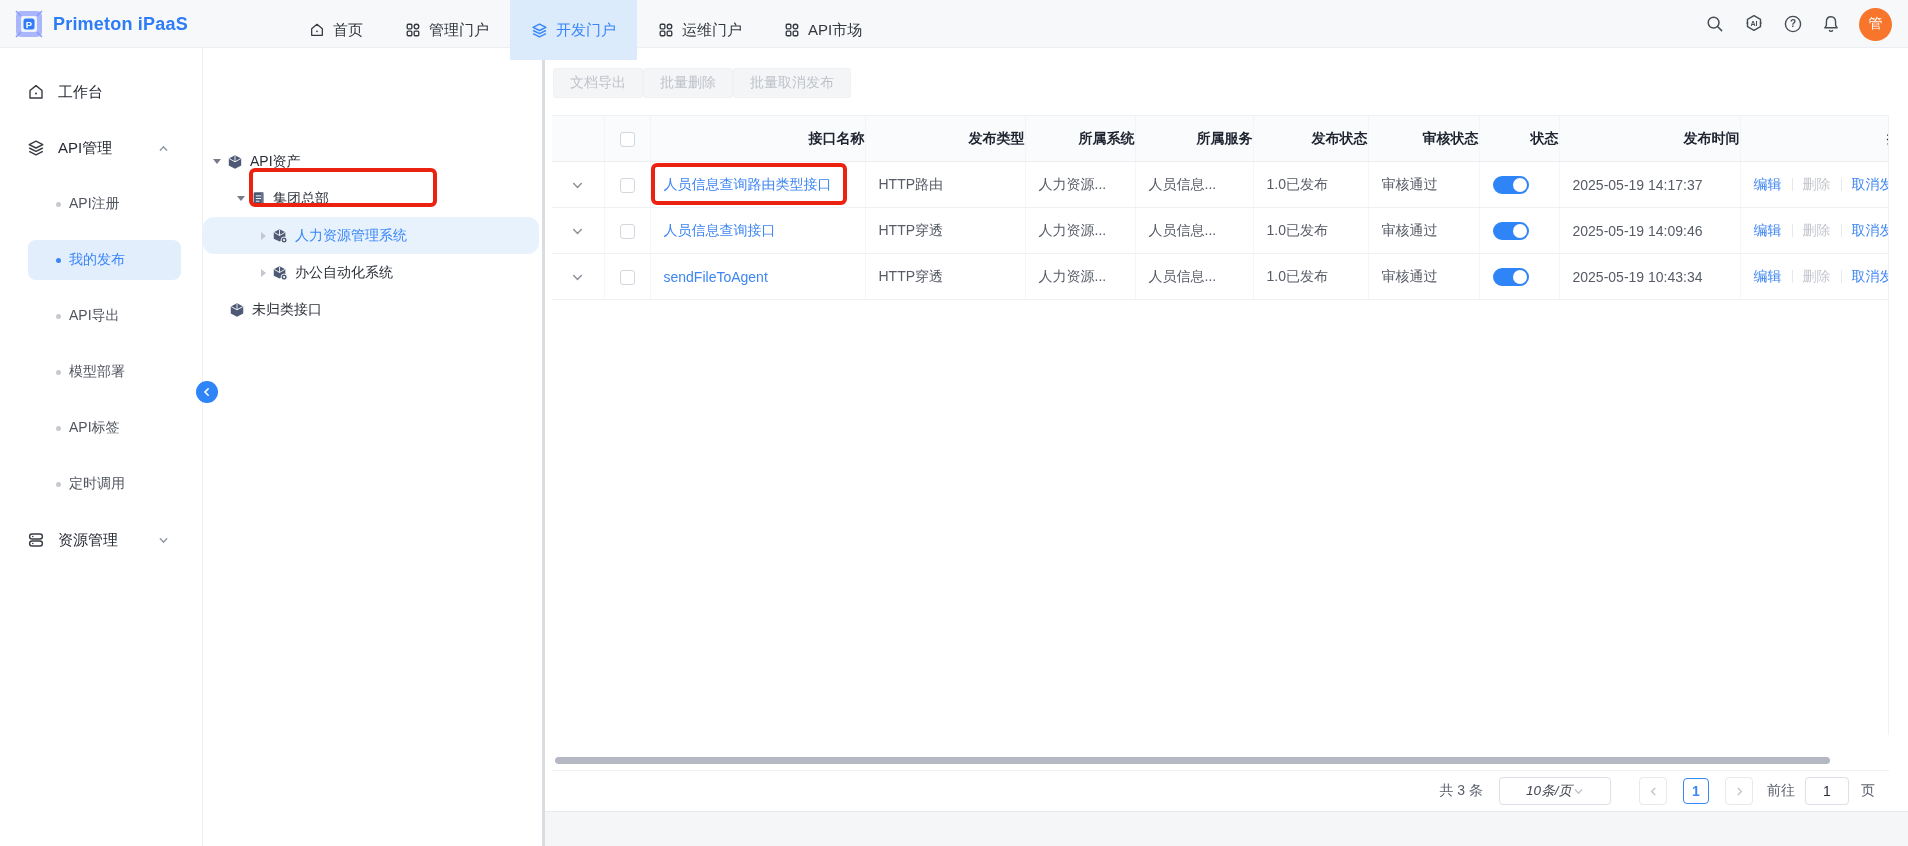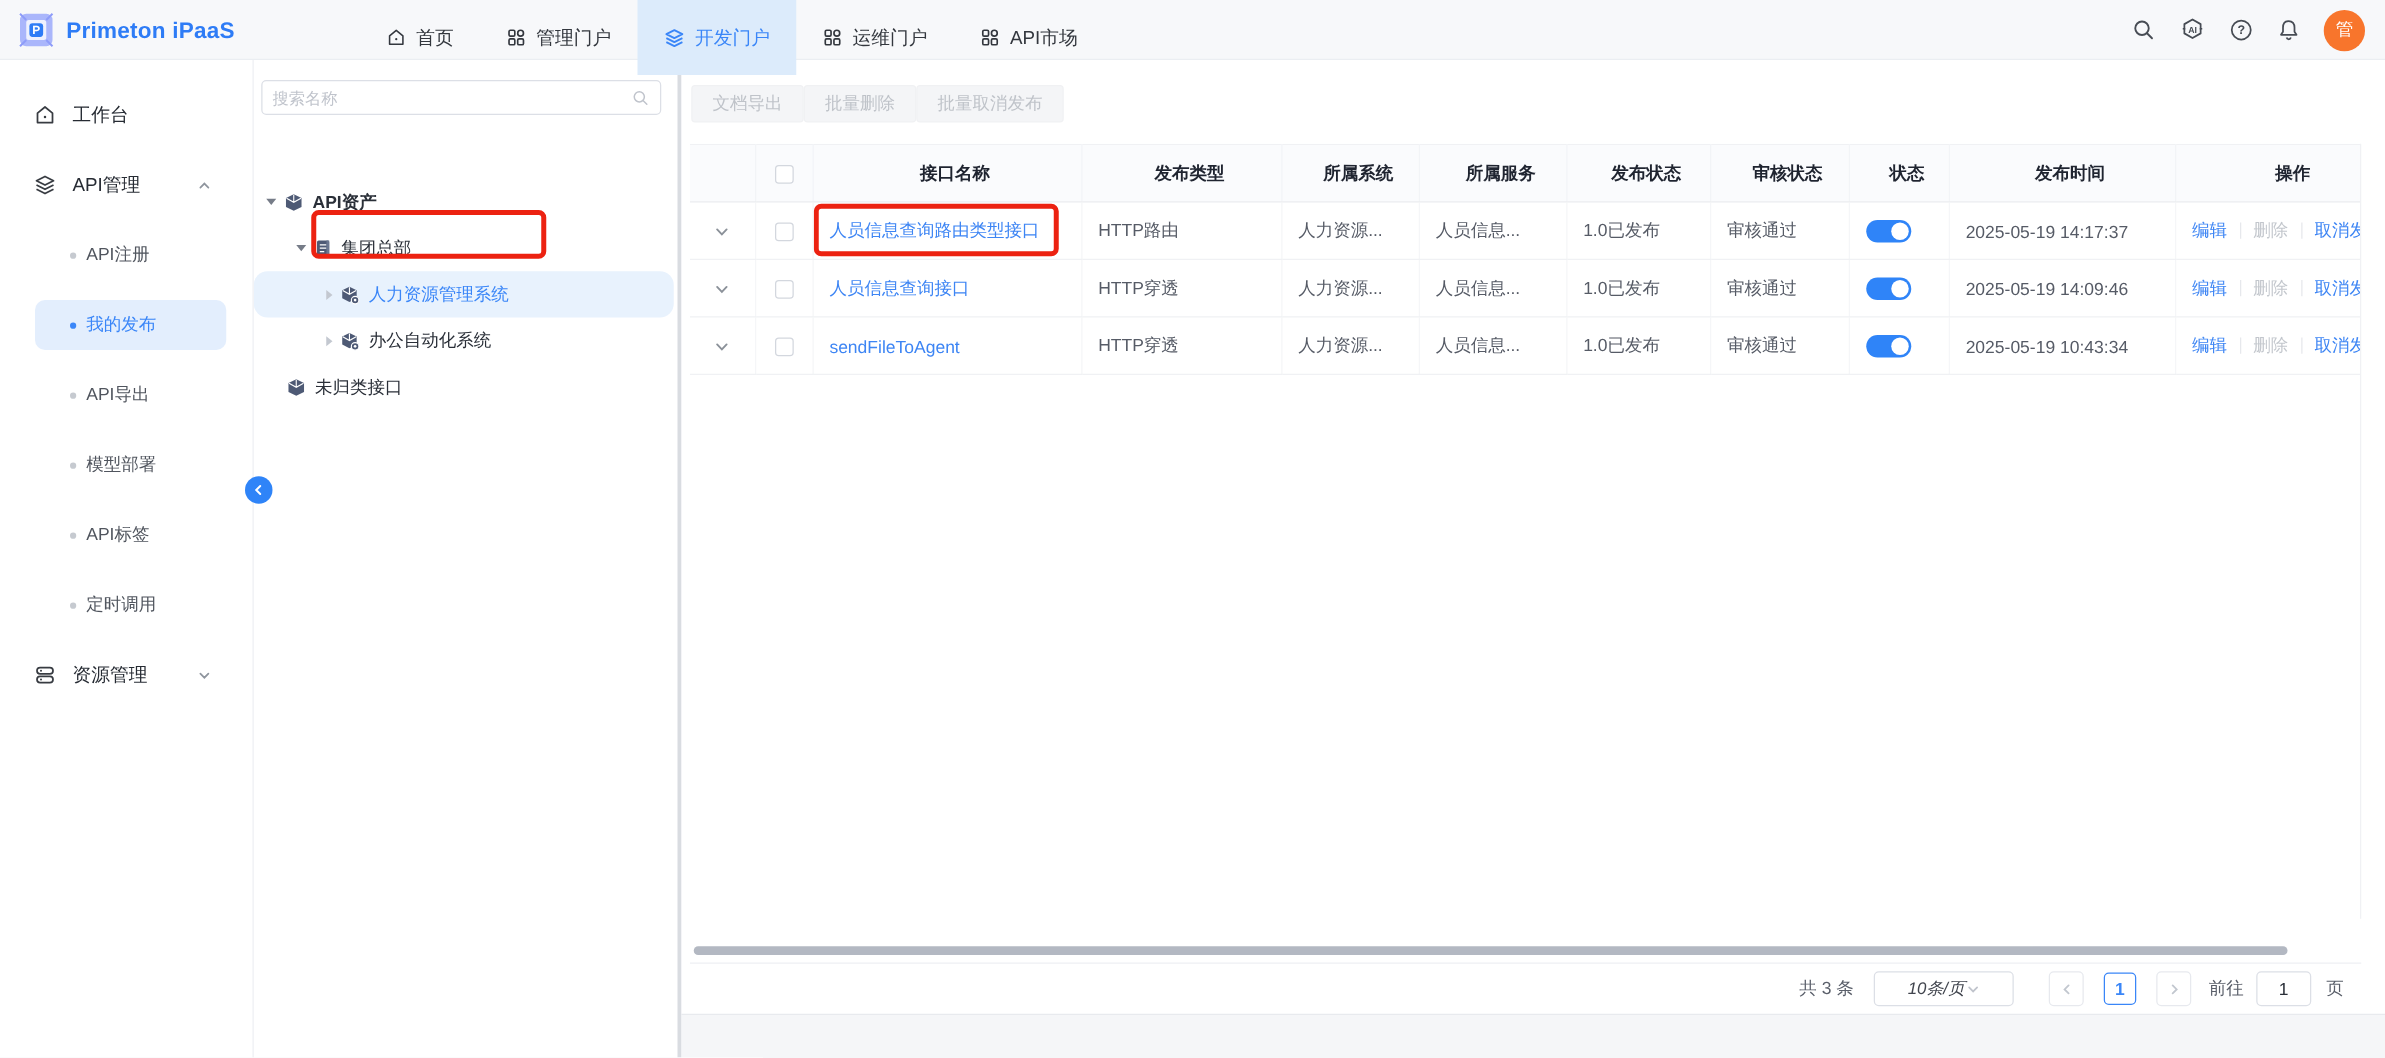--- a/index.html
+++ b/index.html
@@ -33,21 +33,21 @@
   .collapse-toggle { position:absolute; left:196px; top:381px; width:22px; height:22px; border-radius:50%; background:#2f84f8; z-index:30; display:flex; align-items:center; justify-content:center; cursor:pointer; }
 
   
   .treepanel { position:absolute; left:203px; top:48px; width:342px; bottom:0; background:#fff; border-right:3px solid #d9dce1; z-index:5; }
   .tree-search { position:absolute; left:6px; top:16px; width:320px; height:28px; border:1px solid #dcdfe6; border-radius:4px; background:#fff; display:flex; align-items:center; padding:0 8px; }
   .tree-search input { border:none; outline:none; flex:1; font-size:13px; color:#2a2f38; font-family:inherit; background:transparent; }
   .tree-search input::placeholder { color:#c0c4cc; }
   .tree-node { position:absolute; left:0; right:3px; height:37px; display:flex; align-items:center; font-size:14px; color:#2a2f38; cursor:pointer; }
   .tree-node.selected { background:#e8f2fd;border-radius:11px; }
   .tree-node.selected .tree-label { color:#3a86f8; }
-  .lvl0 { padding-left:10px;font-weight:bold; } .lvl1 { padding-left:34px; } .lvl2 { padding-left:58px; } .lvl0nc { padding-left:26px; }
+  .lvl0 { padding-left:10px; } .lvl1 { padding-left:34px; } .lvl2 { padding-left:58px; } .lvl0nc { padding-left:26px; }
   .tri { width:0; height:0; margin-right:6px; flex:none; }
   .tri-down { border-left:4.5px solid transparent; border-right:4.5px solid transparent; border-top:5.5px solid #767c88; }
   .tri-right { border-top:4.5px solid transparent; border-bottom:4.5px solid transparent; border-left:5.5px solid #c3c8d0; }
   .tree-label { margin-left:7px; }
 
   
   .anno { border:4px solid #ec2211; border-radius:6px; position:absolute; pointer-events:none; z-index:40; }
   .tree-anno { left:46px; top:120px; width:188px; height:39px; }
   .cell-anno { display:none; left:0; top:1px; width:196px; height:42px; }
   .cell-anno.show { display:block; }
@@ -56,21 +56,21 @@
   .main { position:absolute; left:545px; top:48px; width:1363px; height:764px; background:#fff; border-bottom:1px solid #e8eaee; }
   .tb-left { position:absolute; left:8px; top:20px; display:flex; gap:0; }
   .btn-disabled { height:30px; padding:0 16px; background:#f4f5f7; color:#bfc3c9; font-size:14px; border:1px solid #f0f1f3; border-radius:3px; font-family:inherit; }
   .tb-right { position:absolute; right:24px; top:18px; display:flex; align-items:center; gap:11px; }
   .if-search { width:320px; height:30px; border:1px solid #dde0e5; border-radius:4px; background:#fff; display:flex; align-items:center; padding:0 9px; }
   .if-search input { border:none; outline:none; flex:1; font-size:13.5px; margin-left:6px; color:#2a2f38; font-family:inherit; background:transparent; }
   .if-search input::placeholder { color:#c0c4cc; }
 
   .table-clip { position:absolute; left:7px; top:67px; width:1337px; height:620px; overflow:hidden; border-right:1px solid #f0f1f4; }
   table { border-collapse:collapse; table-layout:fixed; width:1363px; }
-  th { height:46px; background:#fafbfd; font-size:14px; font-weight:bold; color:#1f2430; text-align:center; padding-left:13px; border-top:1px solid #f0f1f4; border-bottom:1px solid #ebedf0; border-right:1px solid #f2f4f7; }
+  th { height:46px; background:#fafbfd; font-size:14px; font-weight:bold; color:#1f2430; text-align:right; padding-left:13px; border-top:1px solid #f0f1f4; border-bottom:1px solid #ebedf0; border-right:1px solid #f2f4f7; }
   th:last-child { border-right:none; }
   td { height:46px; font-size:14px; color:#565b66; padding-left:13px; border-bottom:1px solid #f0f1f4; border-right:1px solid #f5f6f8; white-space:nowrap; overflow:hidden; }
   td:last-child { border-right:none; }
   .col-center { text-align:center; padding-left:0; }
   .link { color:#3d85f4; text-decoration:none; cursor:pointer; }
   .op a { color:#3d85f4; text-decoration:none; cursor:pointer; }
   .op a.disabled { color:#c3c7cd; cursor:default; }
   .op-div { display:inline-block; width:1px; height:13px; background:#e6e8ec; margin:0 10px; vertical-align:-2px; }
   .checkbox { display:inline-block; width:15px; height:15px; border:1px solid #d3d7de; border-radius:3px; background:#fff; vertical-align:middle; cursor:pointer; }
   .toggle { display:inline-block; width:36px; height:18px; border-radius:9px; background:#2f84f8; position:relative; cursor:pointer; vertical-align:middle; }
@@ -224,27 +224,20 @@
   </div>
 </aside>
 
 <div class="collapse-toggle">
   <svg class="ic" width="10" height="10" viewBox="0 0 10 10" fill="none" stroke="#ffffff" stroke-width="1.6" stroke-linecap="round">
       <path d="M6.2 1.8 L3 5 L6.2 8.2"></path>
     </svg>
 </div>
 
 <aside class="treepanel">
-  <div class="tree-search">
-    <input type="text" placeholder="搜索名称" style="">
-    <svg class="ic" width="15" height="15" viewBox="0 0 20 20" fill="none" stroke="#c0c4cc" stroke-width="1.6" stroke-linecap="round">
-        <circle cx="8.6" cy="8.6" r="5.4"></circle>
-        <path d="M12.8 12.8 L16.6 16.6"></path>
-      </svg>
-  </div>
 
   <div class="tree-node lvl0" style="top:95px;">
     <span class="tri tri-down"></span>
     <svg class="ic" width="16" height="16" viewBox="0 0 18 18">
         <path d="M9 1.5 L16 5 V13 L9 16.5 L2 13 V5 Z" fill="#4e5a75"></path>
         <path d="M9 2 V9 M2.5 5.2 L9 8.8 L15.5 5.2" stroke="#fff" stroke-width="1" fill="none"></path>
       </svg>
     <span class="tree-label">API资产</span>
   </div>
 

